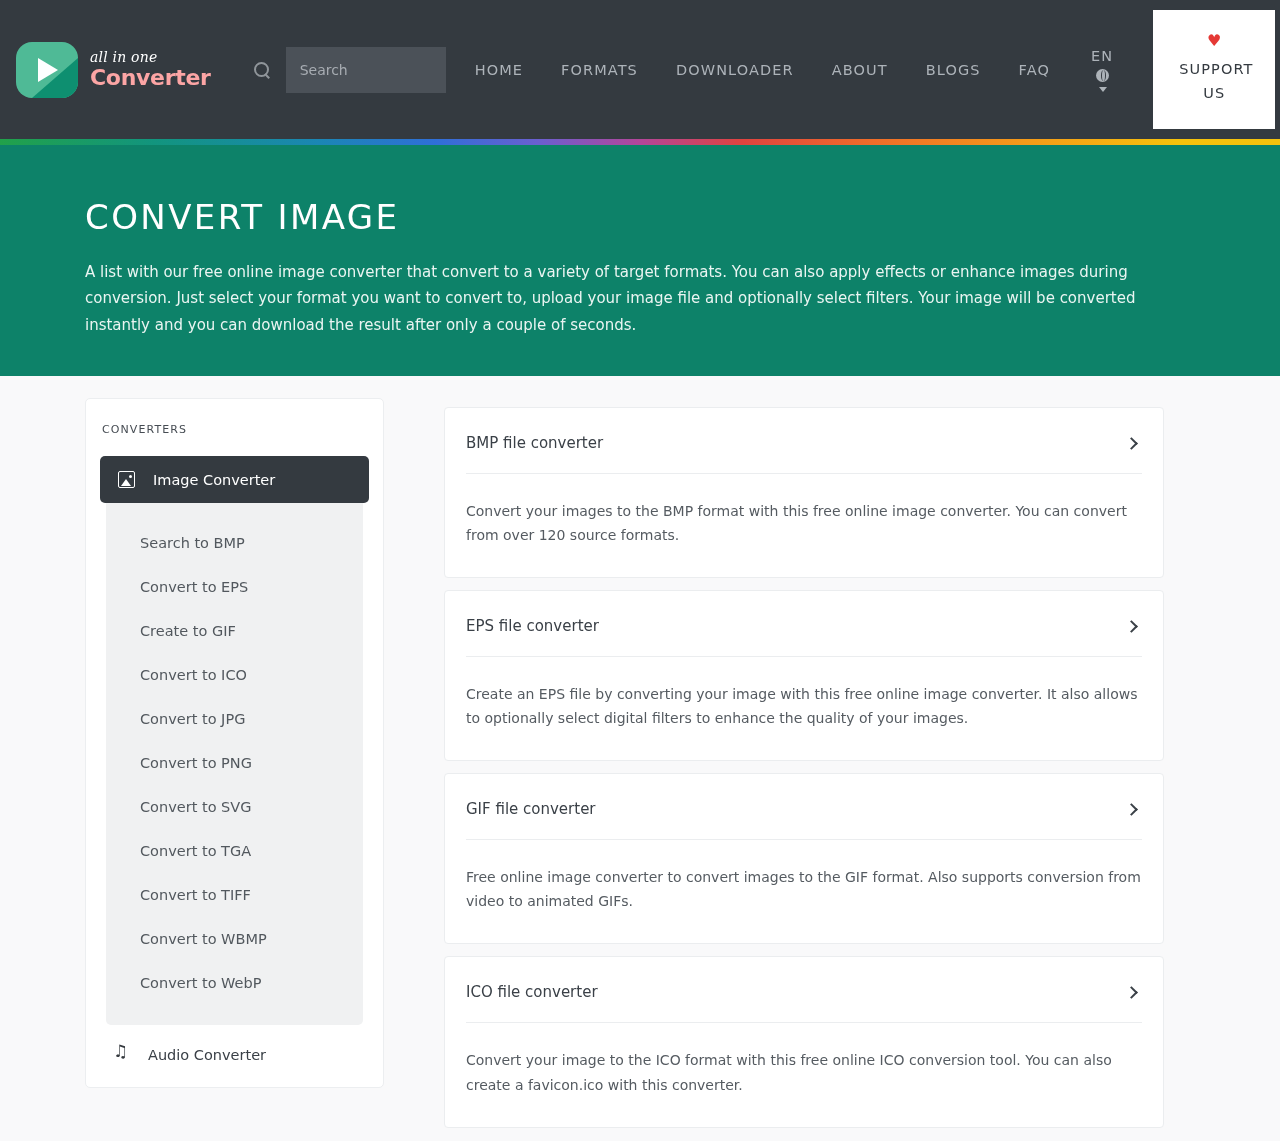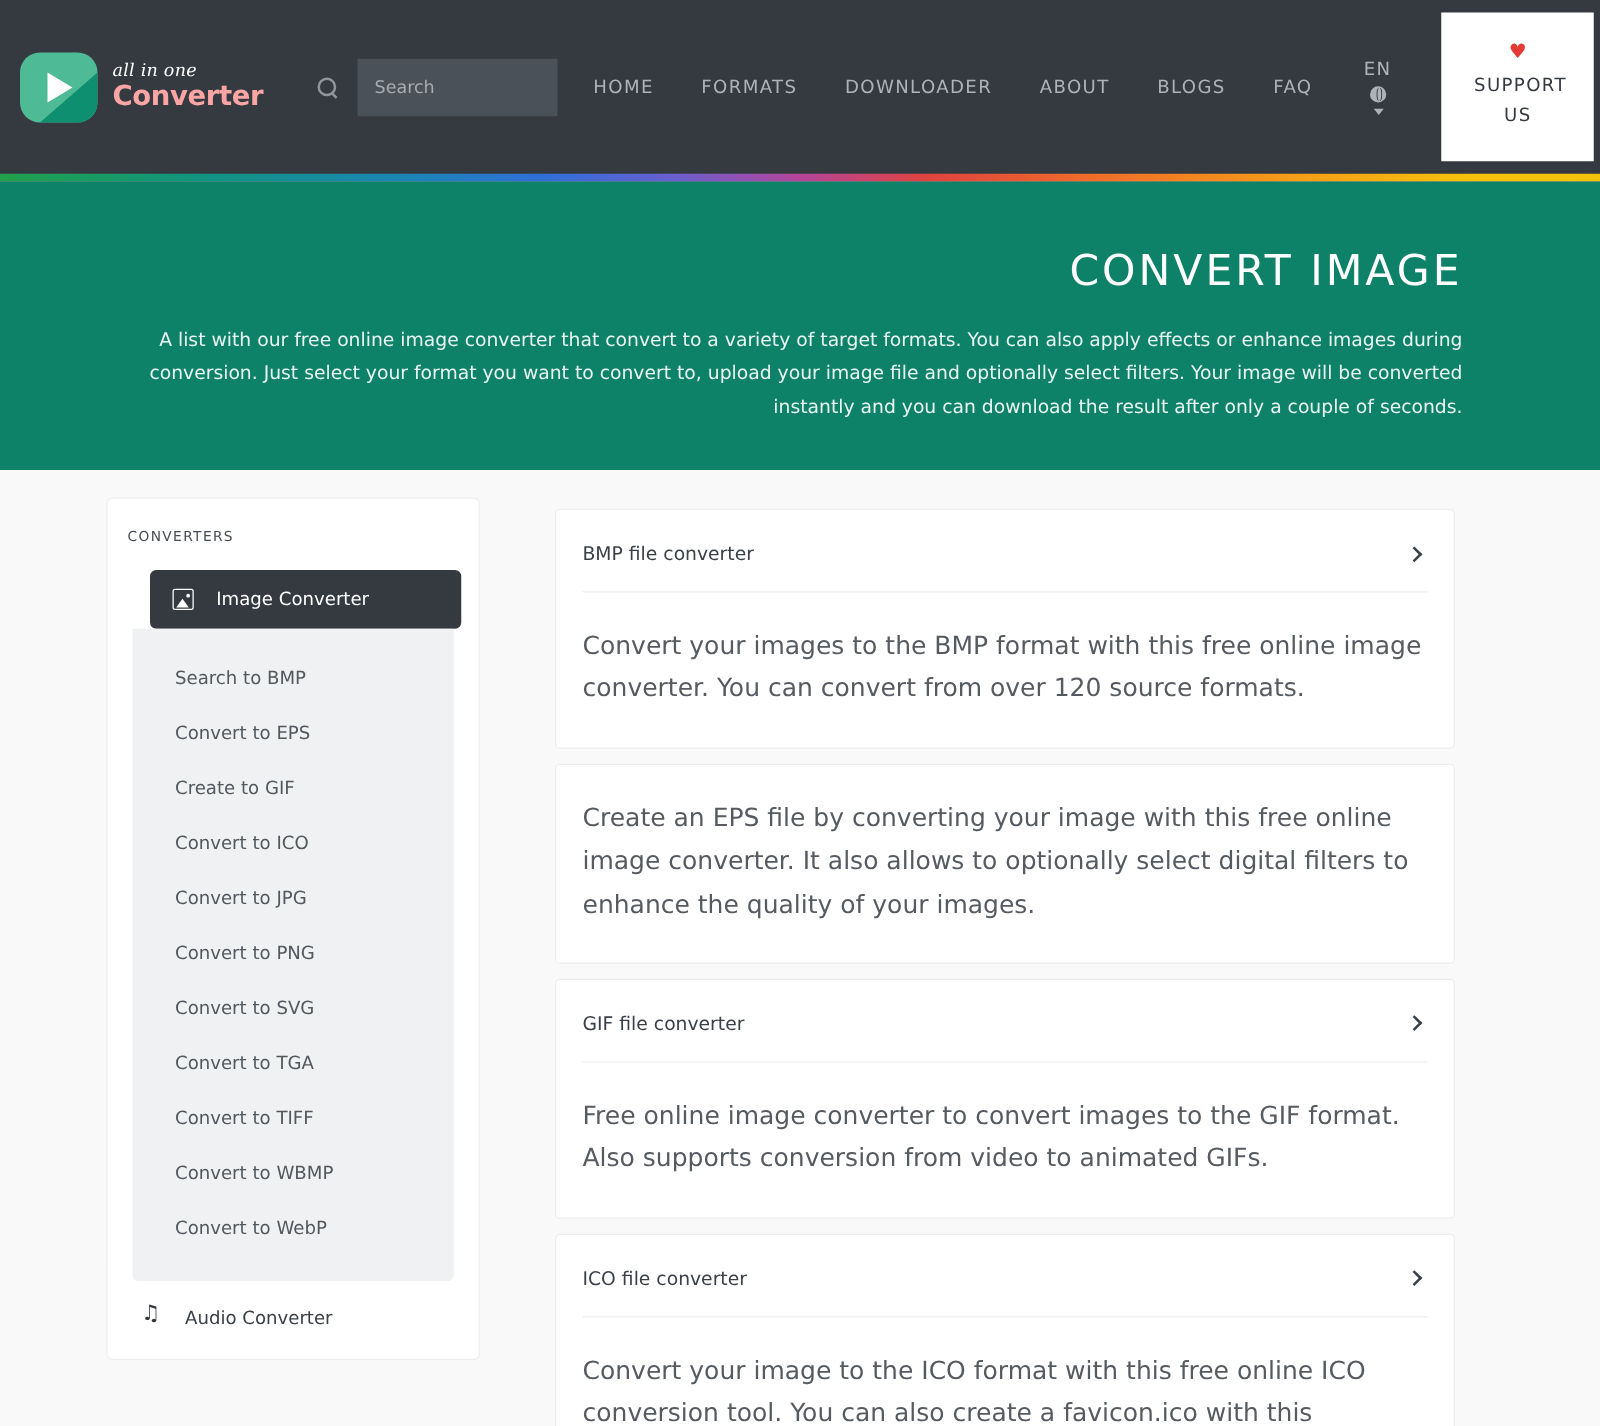--- a/index.html
+++ b/index.html
@@ -226,21 +226,20 @@
       #f59a19 80%,
       #f6c20c 92%,
       #f4c20d 100%);
   }
 
   
   .hero {
     background: #0d8269;
     padding: 52px 0 60px 0;
     height: 231px;
-    text-align: right;
   }
   .hero-inner {
     padding-left: 85px;
     padding-right: 110px;
     max-width: 1280px;
   }
   .hero-title {
     color: #ffffff;
     font-size: 34px;
     font-weight: normal;
@@ -278,21 +277,20 @@
   }
 
   .conv-group-head {
     display: flex;
     align-items: center;
     gap: 18px;
     background: #343a40;
     border-radius: 5px;
     padding: 15px 18px;
     text-decoration: none;
-    margin-left: 20px;
   }
   .conv-group-head .group-label {
     color: #ffffff;
     font-size: 14.5px;
   }
 
   .image-icon {
     width: 17px; height: 17px;
     border: 1.6px solid #ffffff;
     border-radius: 2px;
@@ -388,21 +386,21 @@
   .chevron-right {
     width: 9px; height: 9px;
     border-top: 2.6px solid #3a4047;
     border-right: 2.6px solid #3a4047;
     transform: rotate(45deg);
     margin-right: 6px;
     flex: none;
   }
   .card-body {
     color: #555b61;
-    font-size: 20px;
+    font-size: 14px;
     line-height: 1.72;
     padding: 25px 0 30px 0;
   }
 </style>
 </head>
 <body>
 
 <header class="site-header">
   <div class="header-inner">
 
@@ -508,20 +506,24 @@
 
     <a class="card" href="#">
       <div class="card-head">
         <span class="card-title">BMP file converter</span>
         <span class="chevron-right"></span>
       </div>
       <div class="card-body">Convert your images to the BMP format with this free online image converter. You can convert from over 120 source formats.</div>
     </a>
 
     <a class="card" href="#">
+      <div class="card-head">
+        <span class="card-title">EPS file converter</span>
+        <span class="chevron-right"></span>
+      </div>
       <div class="card-body">Create an EPS file by converting your image with this free online image converter. It also allows to optionally select digital filters to enhance the quality of your images.</div>
     </a>
 
     <a class="card" href="#">
       <div class="card-head">
         <span class="card-title">GIF file converter</span>
         <span class="chevron-right"></span>
       </div>
       <div class="card-body">Free online image converter to convert images to the GIF format. Also supports conversion from video to animated GIFs.</div>
     </a>

